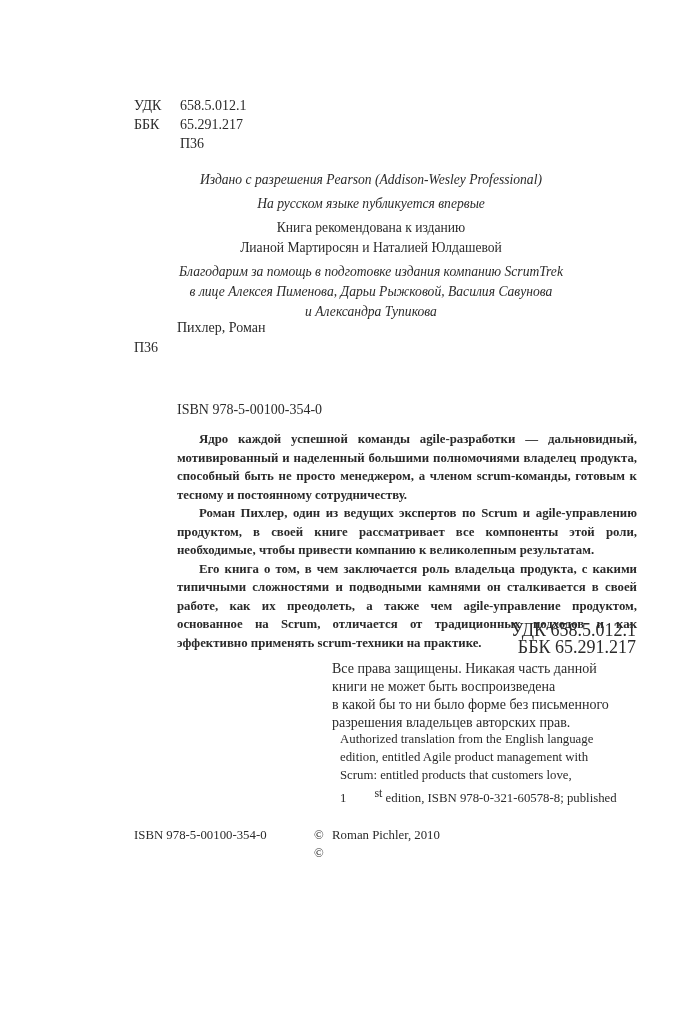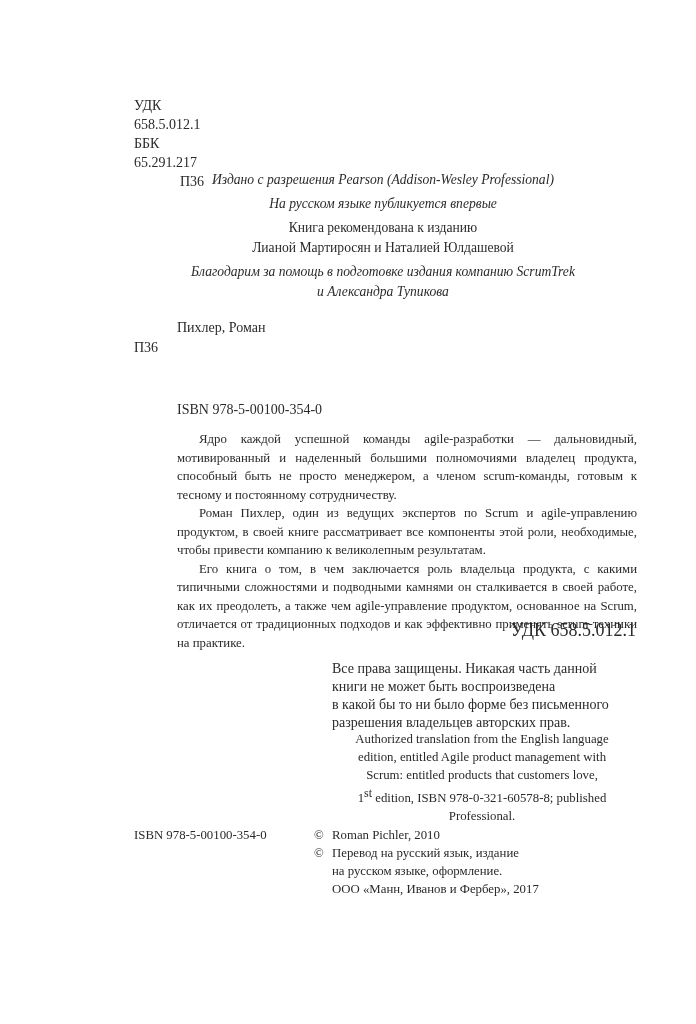--- a/index.html
+++ b/index.html
@@ -6,47 +6,47 @@
     body {
       width: 696px; height: 1024px; position: relative; overflow: hidden;
       font-family: "DejaVu Serif", "Liberation Serif", serif;
       color: #2a2a2a;
     }
     .abs { position: absolute; }
     .serif { font-family: "Liberation Serif", "DejaVu Serif", serif; }
 
     
     .cls { left: 134px; top: 96px; font-size: 14px; line-height: 19px; }
-    .cls .row { display: flex; flex-direction: column; }
+    .cls .row { display: flex; }
     .cls .k { width: 46px; }
     .cls .v { }
     .cls .code { padding-left: 46px; }
 
     
-    .credits { left: 130px; width: 506px; top: 170px; text-align: center; font-size: 13.6px; line-height: 20px; }
+    .credits { left: 118px; width: 506px; top: 170px; text-align: center; font-size: 13.6px; line-height: 20px; }
     .credits .it { font-style: italic; }
     .credits .gap { height: 4px; }
 
     
     .biblio { left: 134px; top: 318px; width: 520px; font-size: 14px; line-height: 19.5px; }
     .biblio .author { padding-left: 43px; font-weight: normal; }
     .biblio .entry { display: flex; }
     .biblio .code { width: 43px; flex: none; }
     .biblio .text { width: 467px; text-align: justify; }
     .isbn1 { left: 177px; top: 402px; font-size: 14px; }
 
     
-    .annot { left: 177px; top: 430px; width: 460px; font-size: 12.8px; line-height: 18.5px; text-align: justify; }
+    .annot { left: 177px; top: 430px; width: 460px; font-size: 12.8px; line-height: 18.5px; text-align: justify; font-weight: bold; }
     .annot p { margin: 0; text-indent: 22px; }
 
     .udk2 { left: 440px; width: 196px; top: 622px; text-align: right; font-size: 18px; line-height: 17px; }
 
     .rights { left: 332px; top: 660px; width: 310px; font-size: 14px; line-height: 18px; }
-    .translation { left: 332px; top: 730px; width: 300px; font-size: 12.8px; line-height: 18px; text-align: center; }
-    .translation sup { font-size: 12px; }
+    .translation { left: 340px; top: 730px; width: 300px; font-size: 12.8px; line-height: 18px; }
+    .translation sup { font-size: 12px; margin-left: 28px; }
 
     .isbn2 { left: 134px; top: 826px; font-size: 12.8px; line-height: 18px; }
     .copy { left: 314px; top: 826px; width: 330px; font-size: 12.8px; line-height: 18px; }
     .copy .c-row { display: flex; }
     .copy .sym { width: 18px; flex: none; }
   </style>
 </head>
 <body>
 
 <div class="abs cls serif">
@@ -63,63 +63,59 @@
 
 <div class="abs credits serif">
   <div class="it">Издано с разрешения Pearson (Addison-Wesley Professional)</div>
   <div class="gap"></div>
   <div class="it">На русском языке публикуется впервые</div>
   <div class="gap"></div>
   <div>Книга рекомендована к изданию</div>
   <div>Лианой Мартиросян и Наталией Юлдашевой</div>
   <div class="gap"></div>
   <div class="it">Благодарим за помощь в подготовке издания компанию ScrumTrek</div>
+  <div class="it">в лице Алексея Пименова, Дарьи Рыжковой, Василия Савунова</div>
   <div class="it">и Александра Тупикова</div>
 </div>
 
 <div class="abs biblio serif">
   <div class="author">Пихлер, Роман</div>
   <div class="entry">
     <span class="code">П36</span>
   </div>
 </div>
 <div class="abs isbn1 serif">ISBN 978-5-00100-354-0</div>
 
 <div class="abs annot serif">
   <p>Ядро каждой успешной команды agile-разработки — дальновидный, мотивированный и наделенный большими полномочиями владелец продукта, способный быть не просто менеджером, а членом scrum-команды, готовым к тесному и постоянному сотрудничеству.</p>
   <p>Роман Пихлер, один из ведущих экспертов по Scrum и agile-управлению продуктом, в своей книге рассматривает все компоненты этой роли, необходимые, чтобы привести компанию к великолепным результатам.</p>
   <p>Его книга о том, в чем заключается роль владельца продукта, с какими типичными сложностями и подводными камнями он сталкивается в своей работе, как их преодолеть, а также чем agile-управление продуктом, основанное на Scrum, отличается от традиционных подходов и как эффективно применять scrum-техники на практике.</p>
 </div>
 
 <div class="abs udk2 serif">
   <div>УДК 658.5.012.1</div>
+  <div>ББК 65.291.217</div>
 </div>
 
 <div class="abs rights serif">
   <div>Все права защищены. Никакая часть данной</div>
   <div>книги не может быть воспроизведена</div>
   <div>в какой бы то ни было форме без письменного</div>
   <div>разрешения владельцев авторских прав.</div>
 </div>
 
 <div class="abs translation serif">
   <div>Authorized translation from the English language</div>
   <div>edition, entitled Agile product management with</div>
   <div>Scrum: entitled products that customers love,</div>
   <div><span>1</span><sup>st</sup><span> edition, ISBN 978-0-321-60578-8; published</span></div>
-  <div>Professional.</div>
 </div>
 
 <div class="abs isbn2 serif">ISBN 978-5-00100-354-0</div>
 <div class="abs copy serif">
   <div class="c-row">
     <span class="sym">©</span>
     <span>Roman Pichler, 2010</span>
   </div>
   <div class="c-row">
     <span class="sym">©</span>
-    <span>
-      <span style="display:block">Перевод на русский язык, издание</span>
-      <span style="display:block">на русском языке, оформление.</span>
-      <span style="display:block">ООО «Манн, Иванов и Фербер», 2017</span>
-    </span>
   </div>
 </div>
 
 </body></html>

